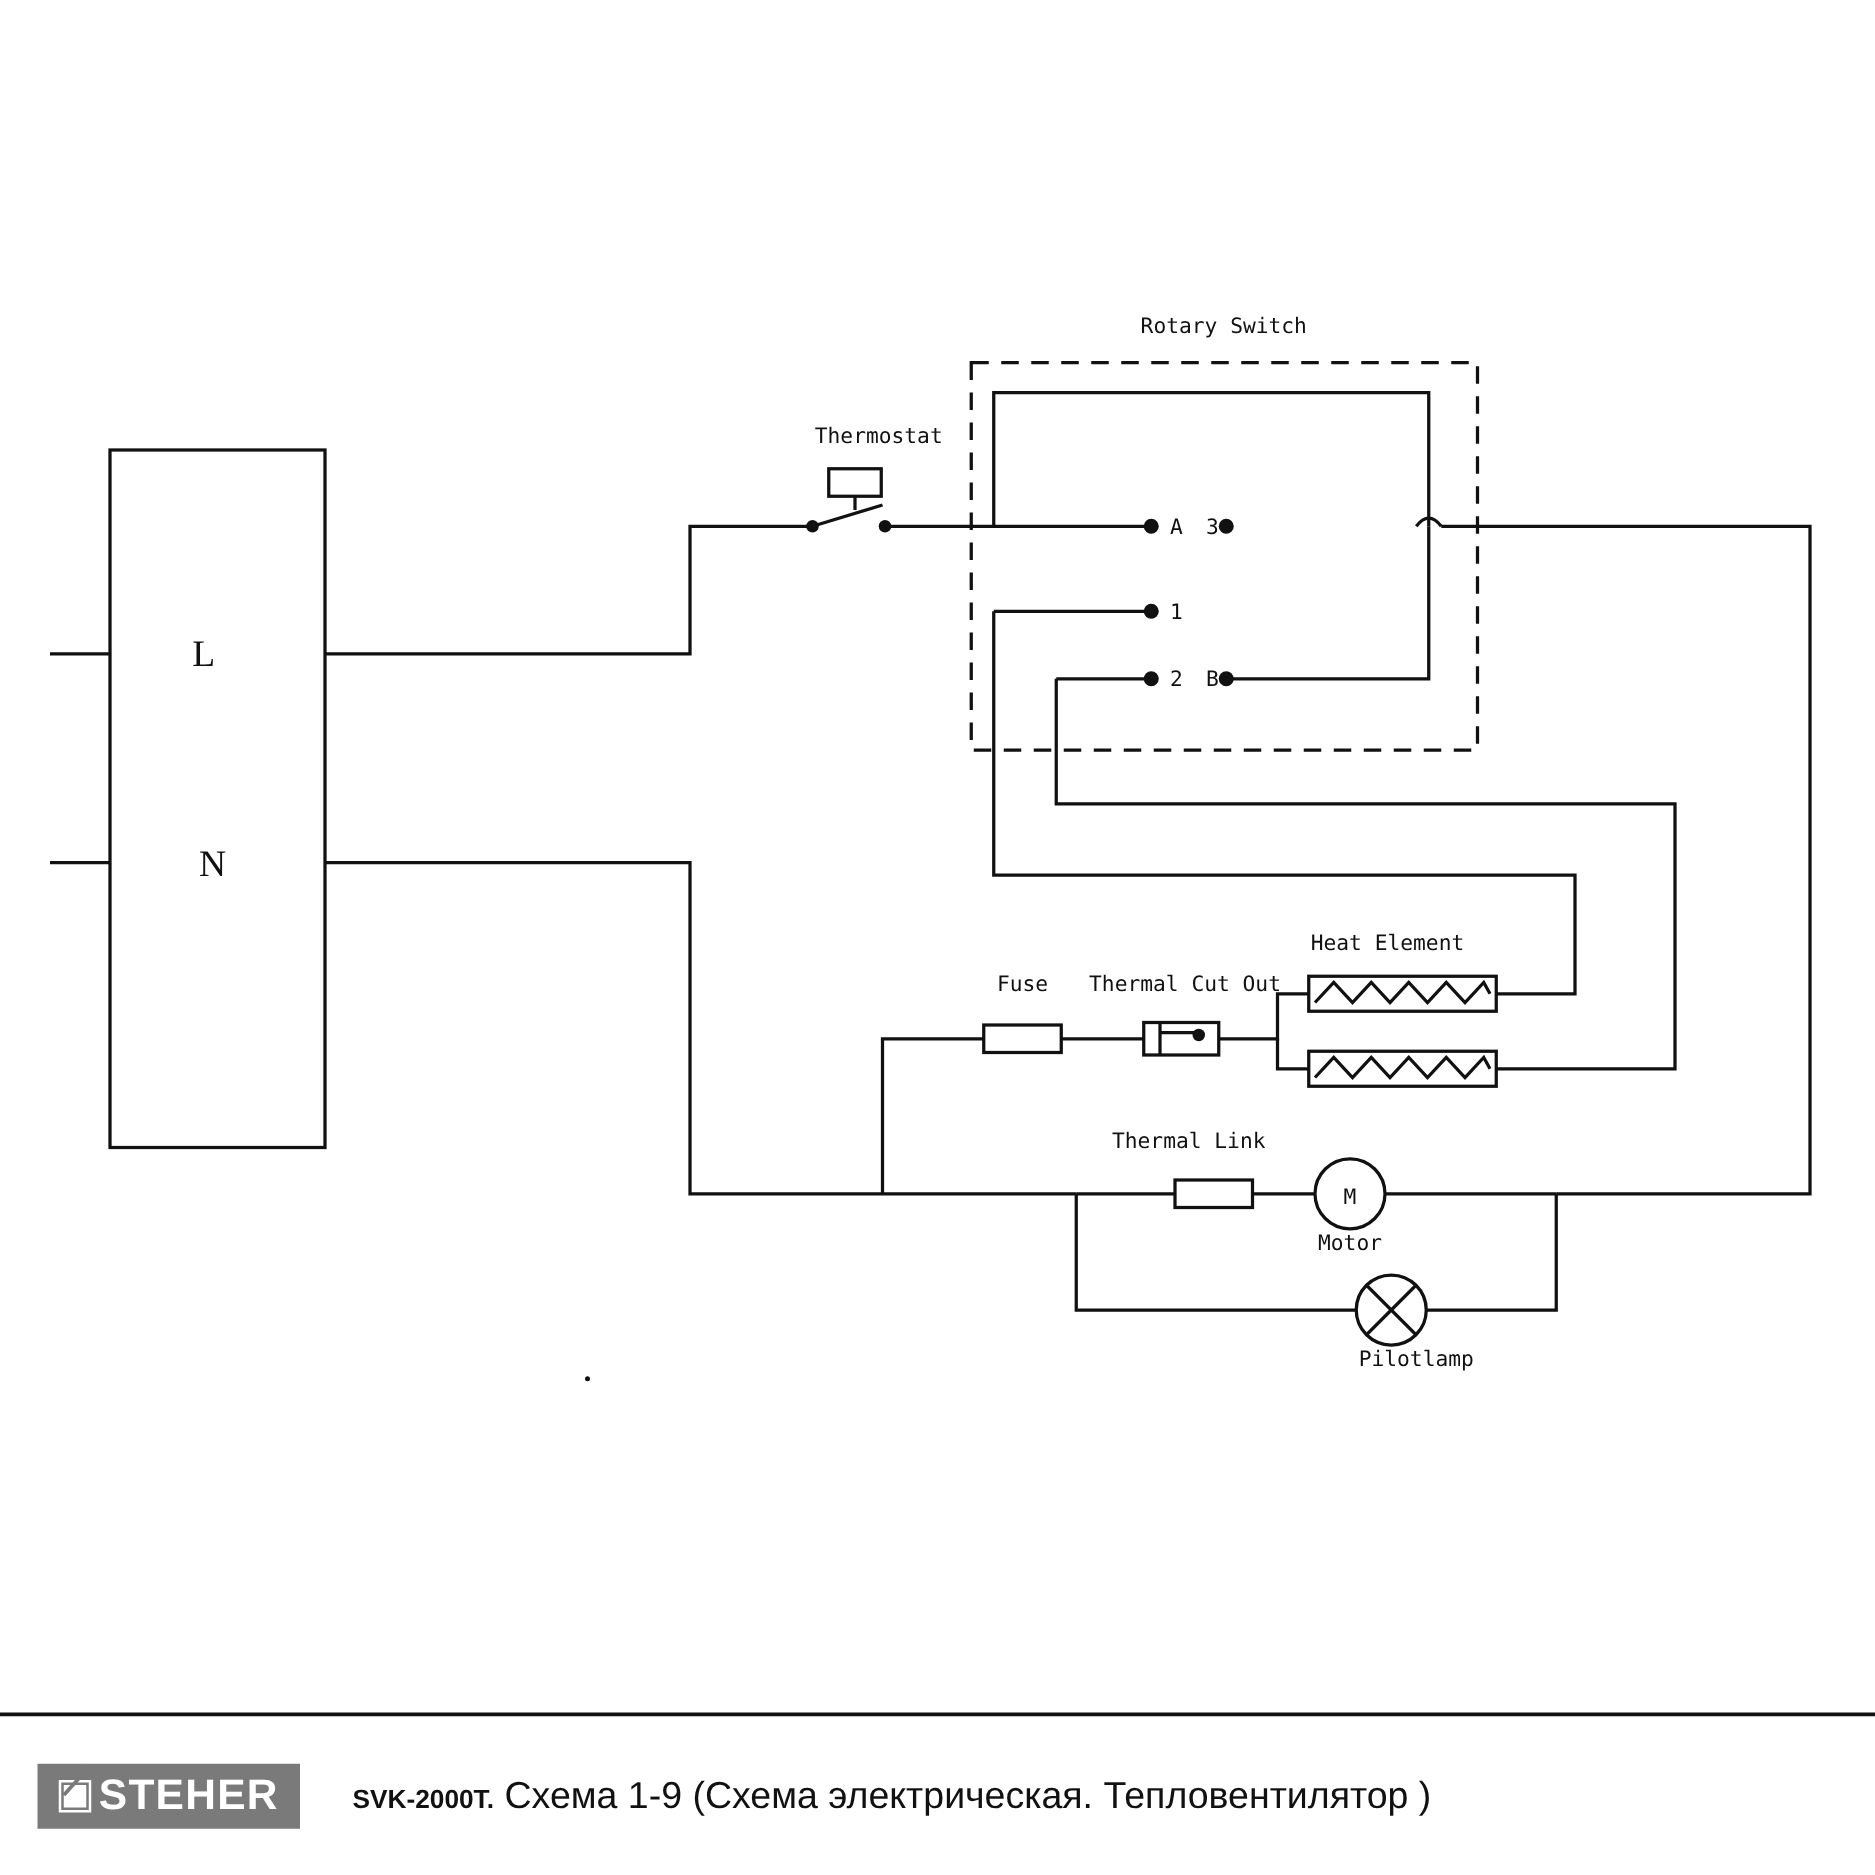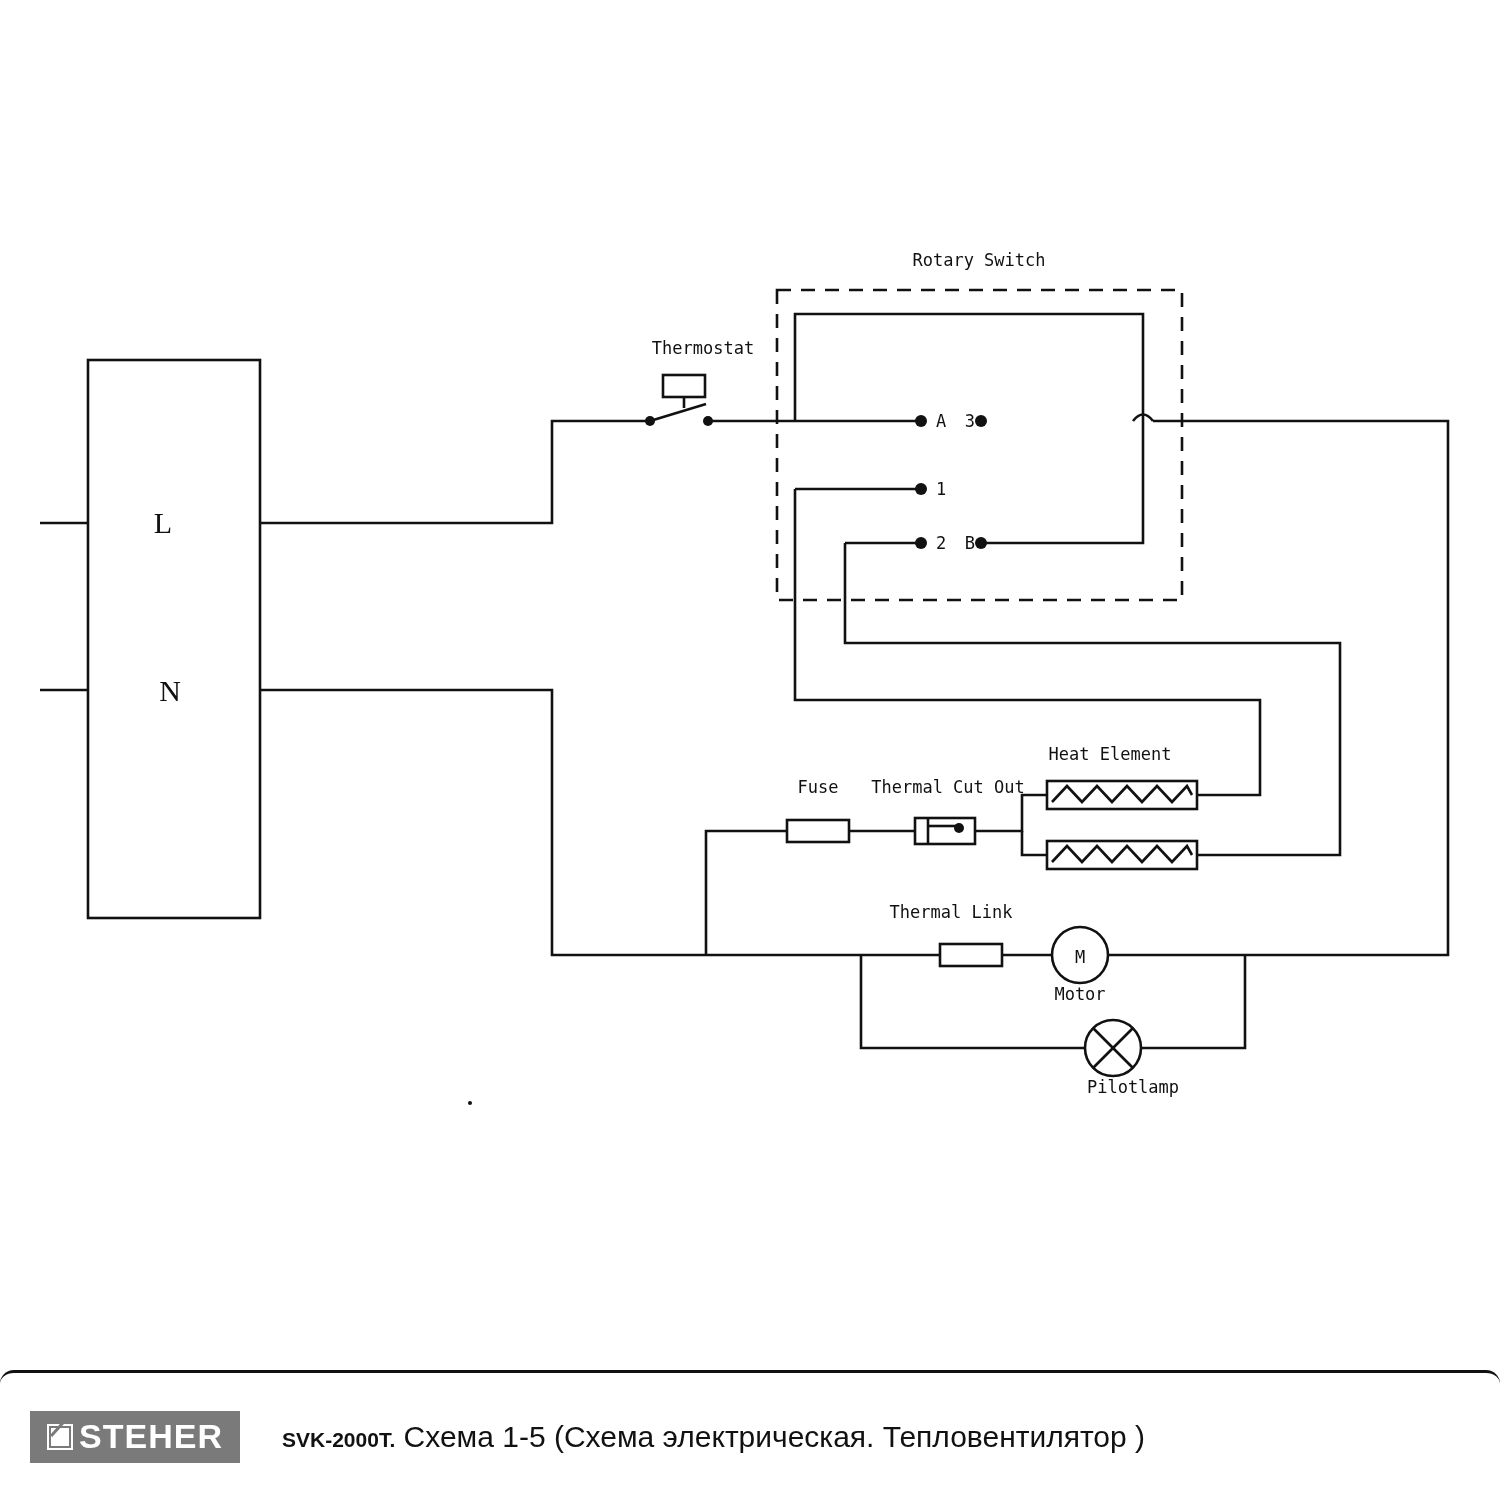--- a/index.html
+++ b/index.html
@@ -32,21 +32,20 @@
   }
   .footer {
     position: absolute;
     left: 0;
     top: 1370px;
     width: 1500px;
     height: 130px;
     background: #ffffff;
     border-top: 3px solid #111111;
     box-sizing: border-box;
-    border-radius: 14px;
   }
   .footer-inner {
     display: flex;
     align-items: center;
     height: 100%;
     padding-left: 30px;
   }
   .logo-box {
     width: 210px;
     height: 52px;
@@ -242,18 +241,18 @@
   </div>
 
   <div class="footer">
     <div class="footer-inner">
       <div class="logo-box">
         <span class="logo-mark"></span>
         <span class="logo-text">STEHER</span>
       </div>
       <div class="caption">
         <span class="model">SVK-2000T.</span>
-        <span class="rest">Схема 1-5 (Схема электрическая. Тепловентилятор )</span>
+        <span class="rest">Схема 1-9 (Схема электрическая. Тепловентилятор )</span>
       </div>
     </div>
   </div>
 
 </div>
 
 </body></html>

